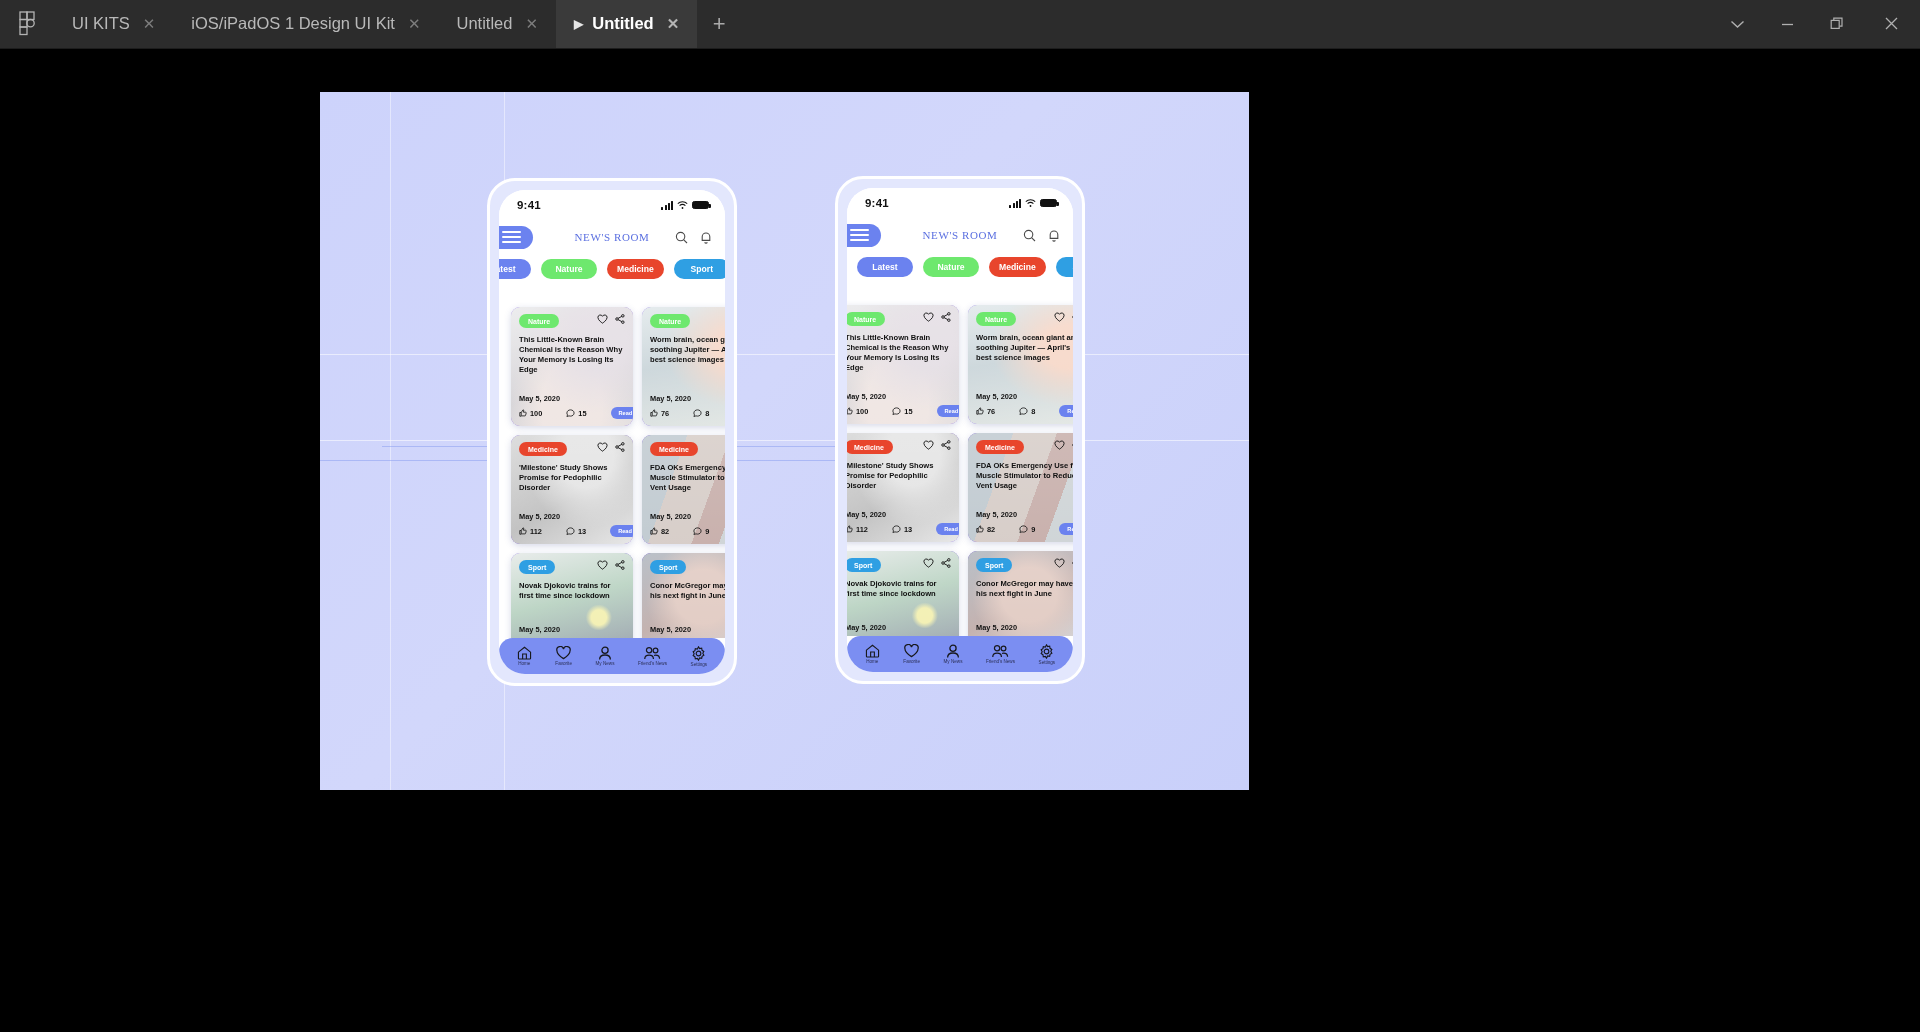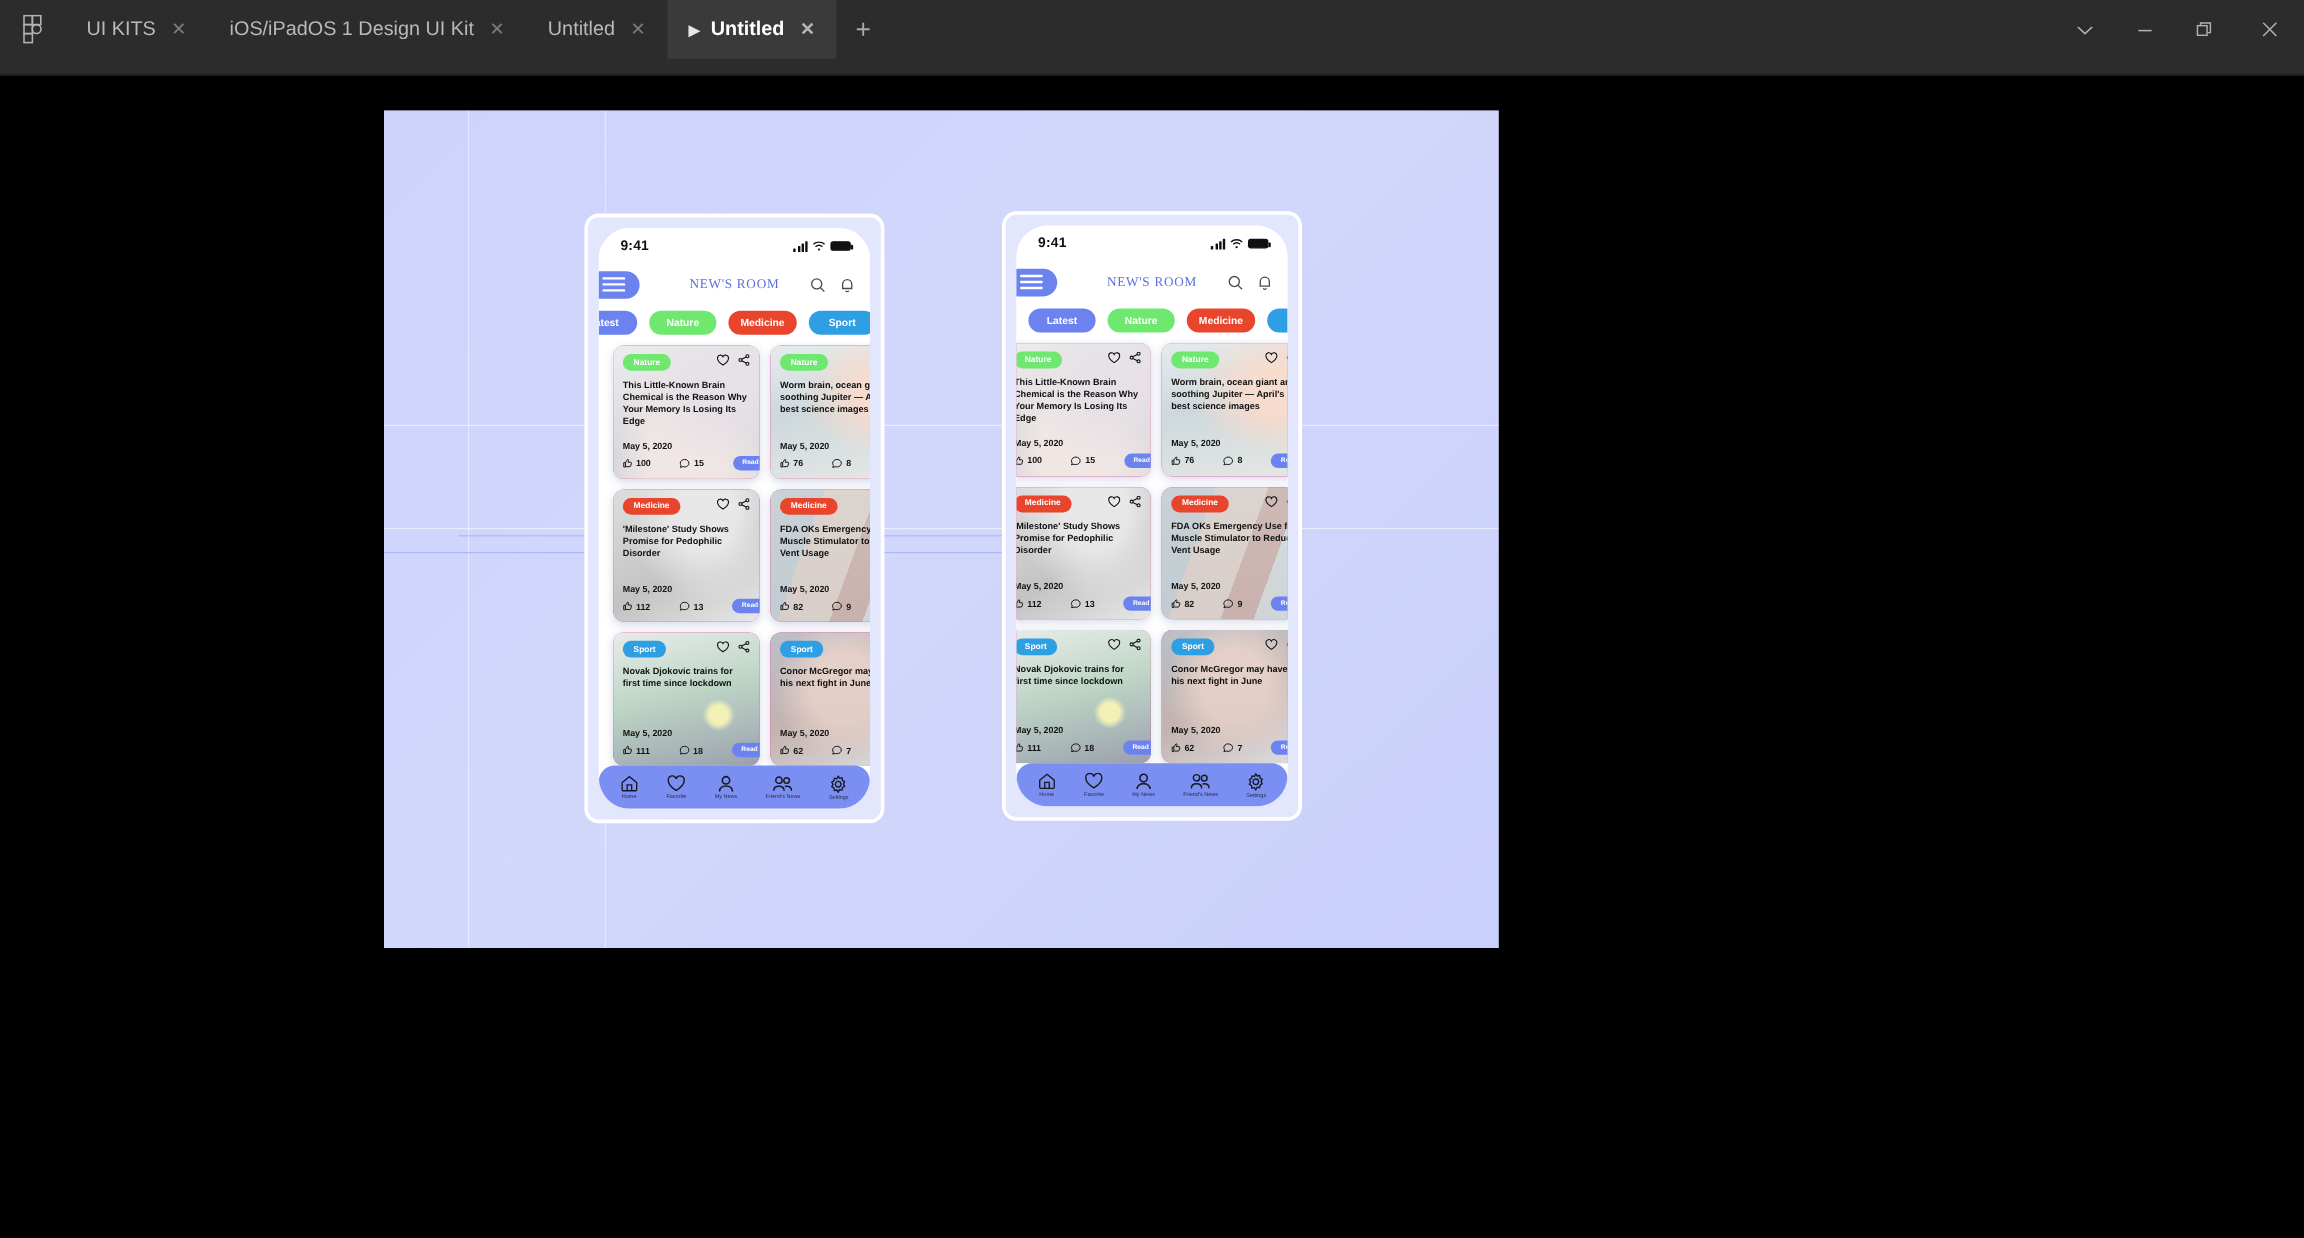--- a/index.html
+++ b/index.html
@@ -6,23 +6,23 @@
   html, body {
     width: 1920px; height: 1032px;
     background: #000;
     font-family: "Liberation Sans", sans-serif;
     overflow: hidden;
   }
 
   
   .titlebar {
     position: absolute; top: 0; left: 0;
-    width: 1920px; height: 63px;
+    width: 1920px; height: 49px;
     background: #2c2c2c;
-    display: flex; align-items: flex-start;
+    display: flex; align-items: flex-end;
     border-bottom: 1px solid #1d1d1d;
   }
   .figma-logo {
     width: 54px; height: 49px;
     display: flex; align-items: center; justify-content: center;
     color: #b3b3b3;
   }
   .tabs { display: flex; align-items: stretch; height: 49px; }
   .tab {
     display: flex; align-items: center; gap: 9px;
@@ -71,21 +71,21 @@
   }
   .selline {
     position: absolute; height: 1px; background: rgba(140,160,240,0.55);
   }
 
   
   .phone {
     position: absolute;
     width: 250px; height: 508px;
     border: 3px solid #ffffff;
-    border-radius: 12px;
+    border-radius: 28px;
     background: #e3e7fd;
     padding: 9px;
   }
   .phone-screen {
     width: 100%; height: 100%;
     border-radius: 26px;
     background: #ffffff;
     overflow: hidden;
     position: relative;
     display: flex; flex-direction: column;
@@ -153,22 +153,23 @@
 
   
   .feed {
     flex: 1; display: flex; flex-direction: column; gap: 9px;
     padding: 4px 0 0 0; background: #fff; overflow: hidden;
   }
   .feed-row { display: flex; gap: 9px; padding-left: 12px; flex: 1; }
   .news-card {
     position: relative; border-radius: 9px; overflow: hidden;
     flex: 0 0 122px; height: 100%;
-    background: #ec4899;
+    background: #8b5cf6;
     box-shadow: 0 2px 7px rgba(70,80,150,.22);
+    margin-top: 19px;
   }
   .card-img { position: absolute; inset: 0; }
   .card-veil {
     position: absolute; inset: 0;
     background: linear-gradient(180deg, rgba(255,255,255,.52), rgba(255,255,255,.46));
   }
   .card-inner {
     position: relative; height: 100%;
     padding: 7px 8px 7px 8px;
     display: flex; flex-direction: column;

